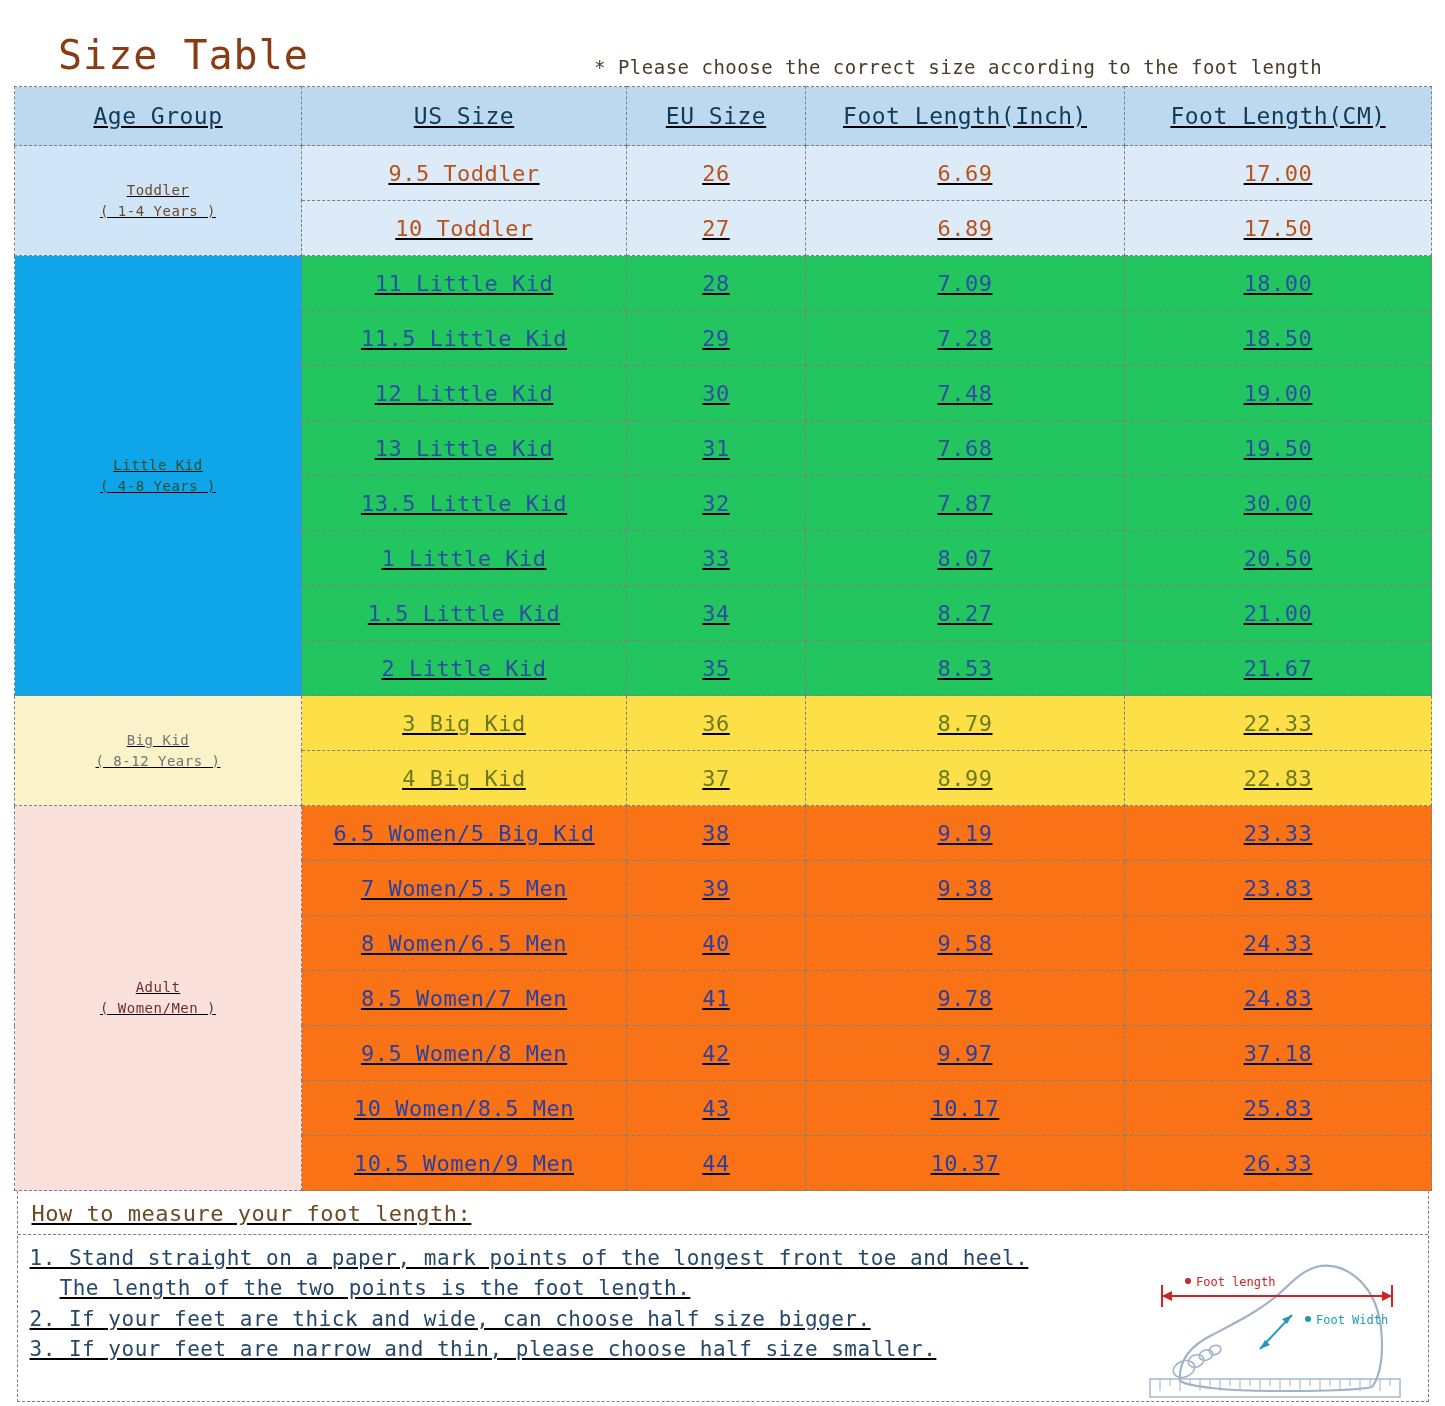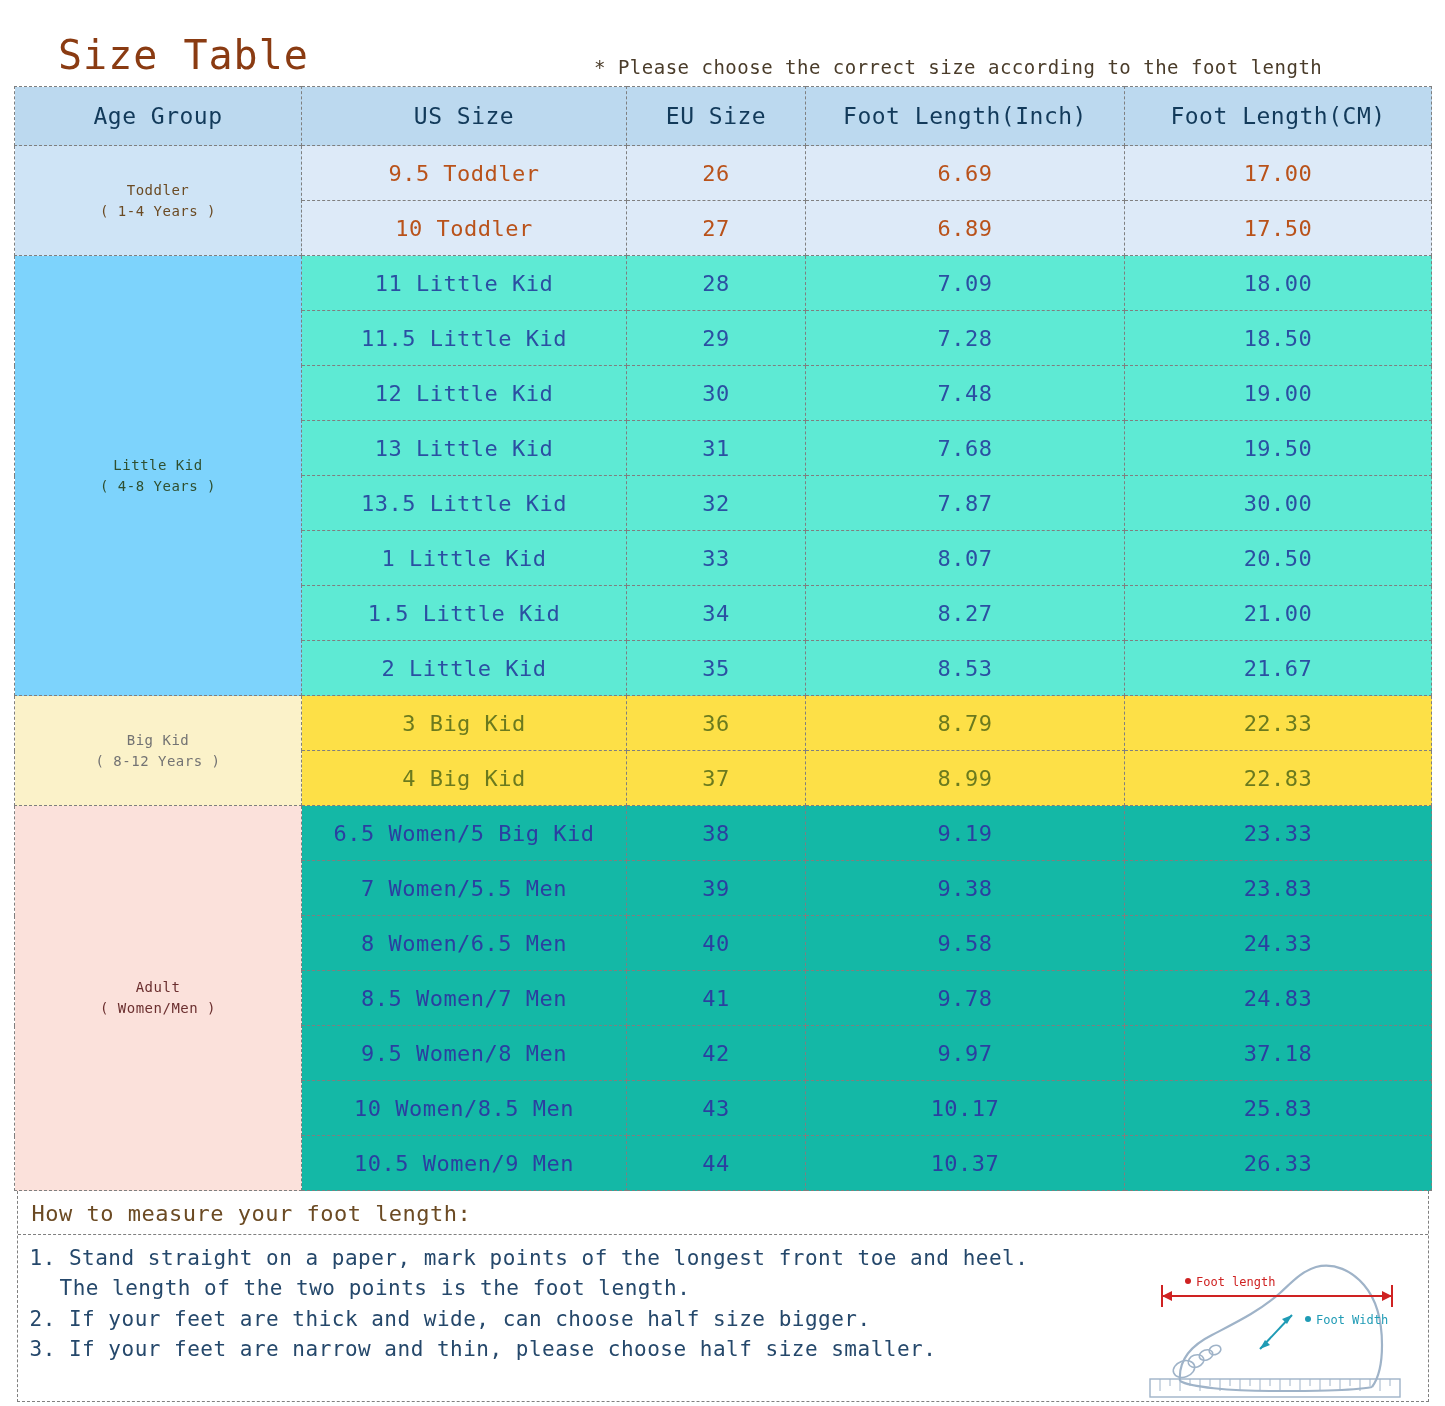--- a/index.html
+++ b/index.html
@@ -12,20 +12,21 @@
     height: 1406px;
     font-family: "DejaVu Sans Mono", monospace;
     overflow: hidden;
   }
   .page {
     position: relative;
     width: 1445px;
     height: 1406px;
     box-sizing: border-box;
     padding: 18px 14px 10px 14px;
+    text-decoration: underline;
   }
   .title-row {
     position: relative;
     height: 68px;
   }
   .size-title {
     position: absolute;
     left: 44px;
     top: 14px;
     font-size: 40px;
@@ -68,28 +69,28 @@
     color: #123a5a;
     letter-spacing: 0.5px;
   }
   td.cell {
     height: 54px;
     font-size: 22px;
     letter-spacing: 0.5px;
   }
   
   .bg-toddler { background: #cfe4f6; }
-  .bg-little  { background: #7dd3fc; }
+  .bg-little  { background: #0ea5e9; }
   .bg-big     { background: #fbf2c9; }
   .bg-adult   { background: #fbe1db; }
 
   .row-toddler td.cell { background: #ddeaf8; color: #b9521a; }
-  .row-little  td.cell { background: #5eead4; color: #2b4fa2; margin-top: 28px; }
+  .row-little  td.cell { background: #22c55e; color: #2b4fa2; margin-top: 28px; }
   .row-big     td.cell { background: #fde047; color: #6b7a1e; }
-  .row-adult   td.cell { background: #14b8a6; color: #2b3fa0; }
+  .row-adult   td.cell { background: #f97316; color: #2b3fa0; }
 
   td.group.bg-toddler { color: #6b4a23; }
   td.group.bg-little  { color: #2f4f2f; }
   td.group.bg-big     { color: #737373; }
   td.group.bg-adult   { color: #6b2f2f; text-align: center; }
 
   .measure {
     margin: 0 auto;
     width: 1412px;
     border: 1px dashed #7f7f7f;

